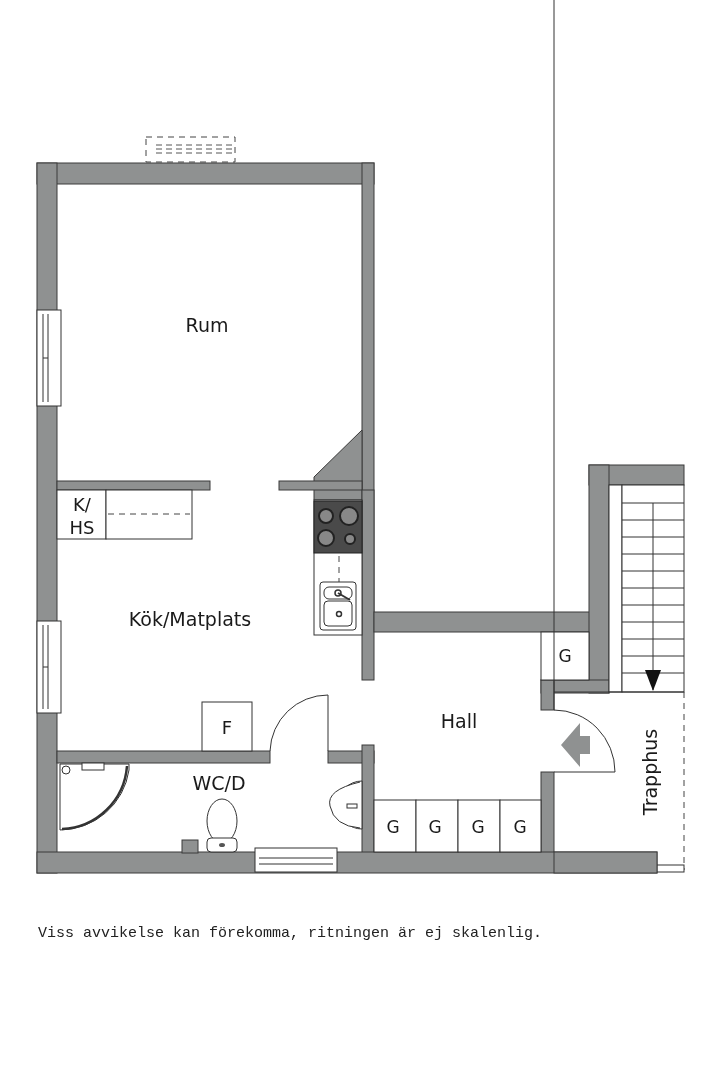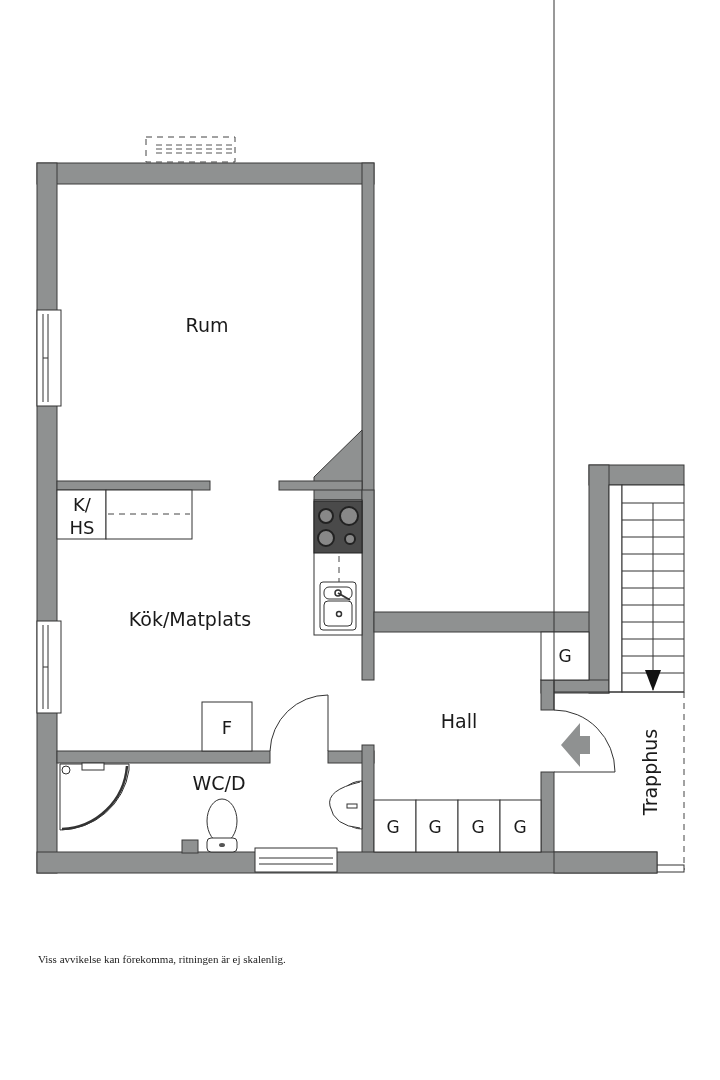--- a/index.html
+++ b/index.html
@@ -5,21 +5,21 @@
   html, body { margin: 0; padding: 0; background: #ffffff; }
   body { width: 720px; height: 1080px; position: relative; overflow: hidden; font-family: "DejaVu Sans", sans-serif; }
   #plan { position: absolute; left: 0; top: 0; width: 720px; height: 1080px; }
   .wall { fill: #8f9191; stroke: #3a3a3a; stroke-width: 1; }
   .line { fill: #ffffff; stroke: #333333; stroke-width: 1; }
   .thin { fill: none; stroke: #333333; stroke-width: 1; }
   .dash { fill: none; stroke: #444444; stroke-width: 1; stroke-dasharray: 6 5; }
   .lbl { font-family: "DejaVu Sans", sans-serif; fill: #1a1a1a; }
   .room-label { font-size: 19px; }
   .g-label { font-size: 17px; }
-  .note { position: absolute; left: 38px; top: 925px; font-size: 11px; color: #222; font-family: Liberation Serif, serif; margin-top: 28px; }
+  .note { position: absolute; left: 38px; top: 925px; font-size: 15px; color: #222; font-family: Liberation Mono, monospace; }
 </style>
 </head>
 <body>
 
 <svg id="plan" viewBox="0 0 720 1080" xmlns="http://www.w3.org/2000/svg">
 
   <g>
     <rect class="dash" x="146" y="137" width="89" height="25"></rect>
     <g stroke="#555" stroke-width="1" stroke-dasharray="6 4">
       <line x1="156" y1="145" x2="232" y2="145"></line>

